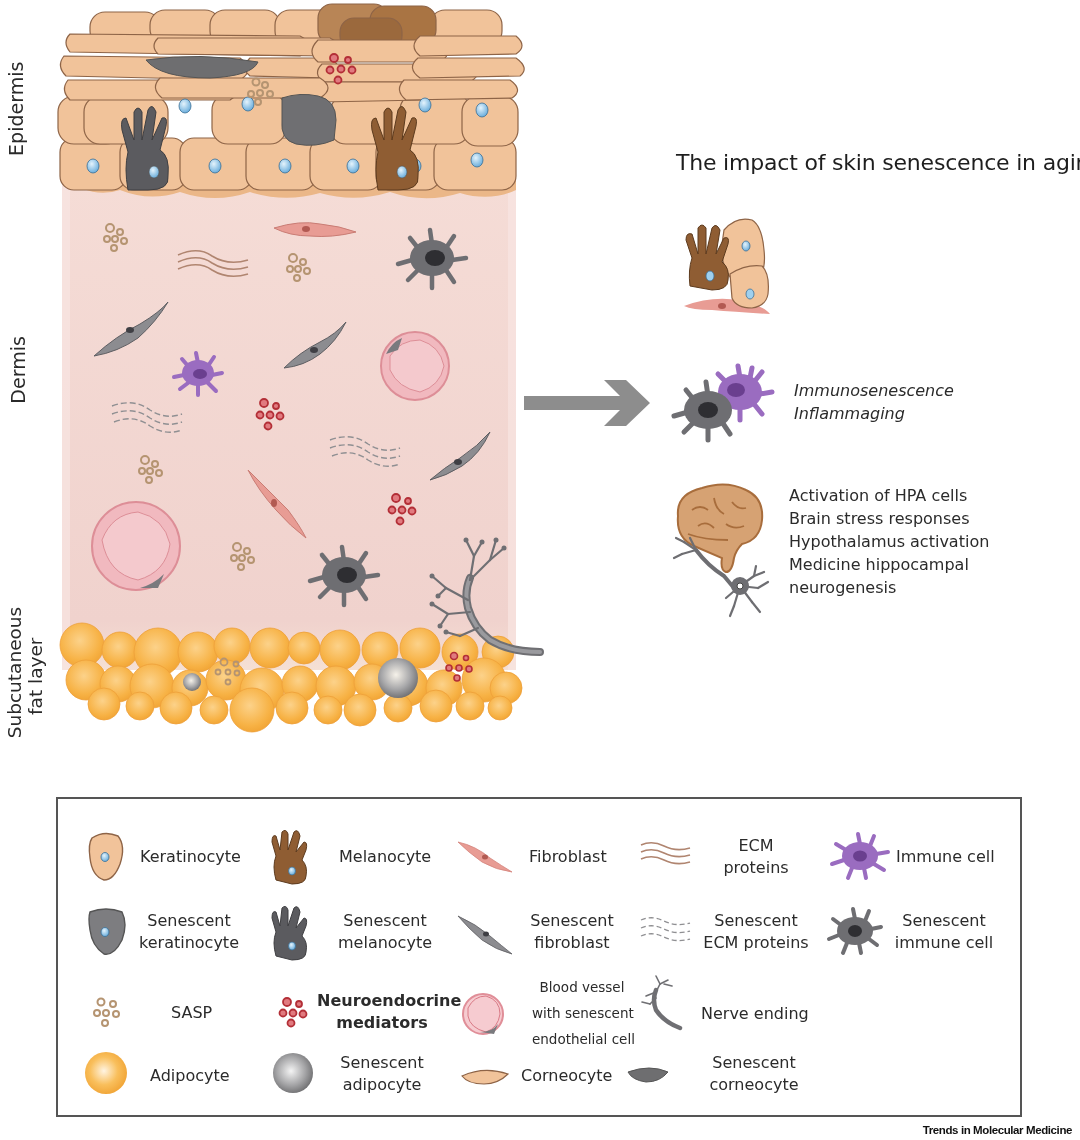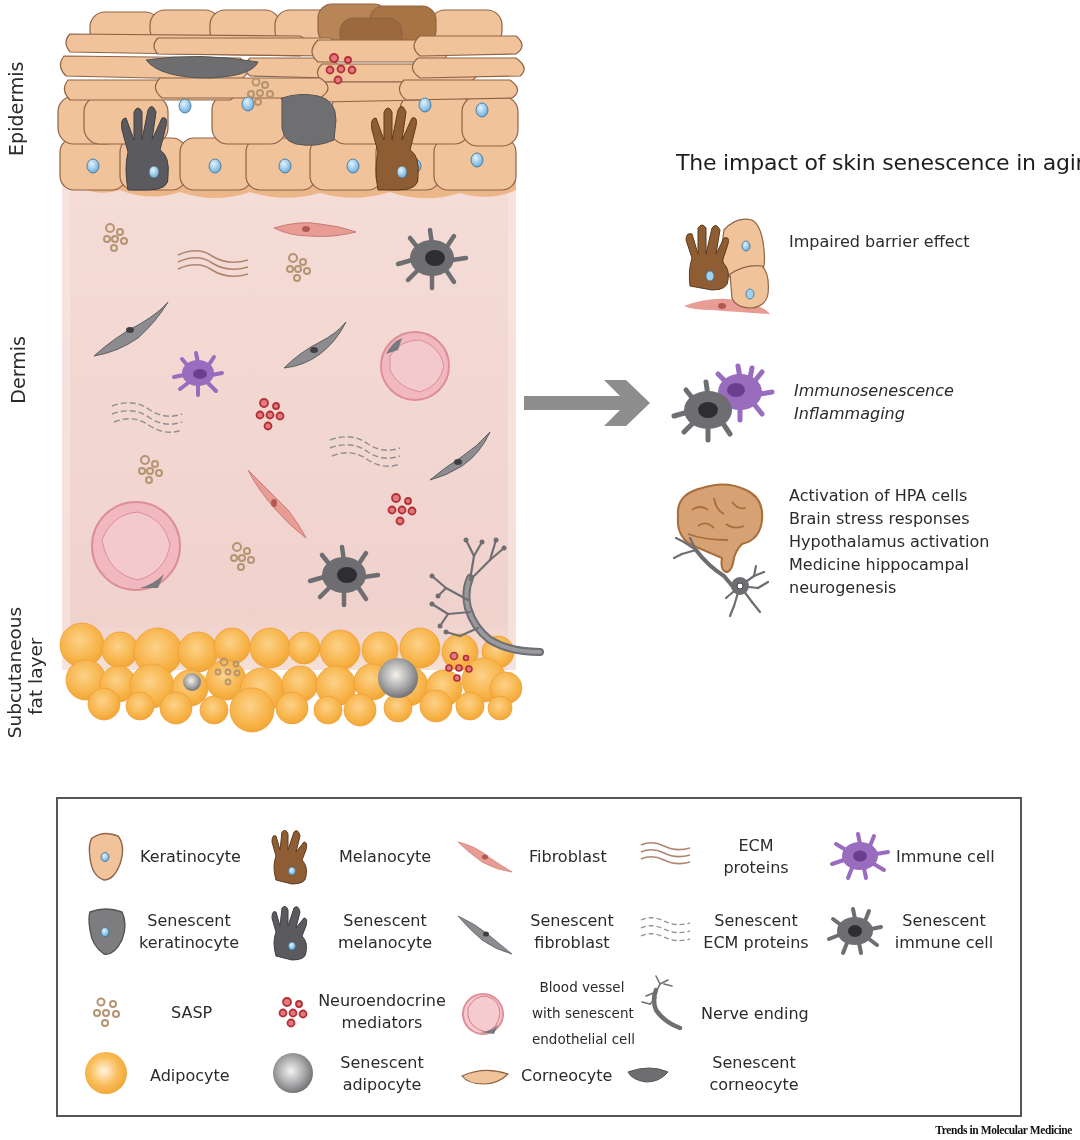--- a/index.html
+++ b/index.html
@@ -4,21 +4,21 @@
 <style>
   * { box-sizing: border-box; margin: 0; padding: 0; }
   html, body { width: 1080px; height: 1140px; background: #ffffff; overflow: hidden; }
   body { position: relative; font-family: "DejaVu Sans", "Liberation Sans", sans-serif; color: #222; }
   .side-label { position: absolute; font-size: 19px; color: #2a2a2a; transform: rotate(-90deg); transform-origin: center center; white-space: nowrap; text-align: center; line-height: 1.15; }
   .title { position: absolute; left: 676px; top: 150px; font-size: 22px; color: #1e1e1e; white-space: nowrap; letter-spacing: -0.2px; }
   .impact-text { position: absolute; font-size: 16px; line-height: 23px; color: #2b2b2b; white-space: nowrap; }
   .legend-box { position: absolute; left: 56px; top: 797px; width: 966px; height: 320px; border: 2px solid #555; background: #fff; }
   .legend-item-label { position: absolute; font-size: 16px; line-height: 22px; color: #2b2b2b; text-align: center; white-space: nowrap; }
   .legend-item-label.small { font-size: 13.5px; line-height: 26px; }
-  .credit { position: absolute; right: 8px; top: 1124px; font-family: Liberation Serif, serif; font-weight: bold; font-size: 11.5px; color: #111; letter-spacing: -0.4px; }
+  .credit { position: absolute; right: 8px; top: 1124px; font-family: Liberation Sans, sans-serif; font-weight: bold; font-size: 11.5px; color: #111; letter-spacing: -0.4px; }
   svg { position: absolute; overflow: visible; }
 </style>
 </head>
 <body>
 
 <div>
 
   <div class="side-label" style="left:-28px; top:100px; width:90px;">Epidermis</div>
   <div class="side-label" style="left:-16px; top:359px; width:70px;">Dermis</div>
   <div class="side-label" style="left:-37px; top:655px; width:124px; font-size:18.5px;">
@@ -391,21 +391,20 @@
     <path d="M8 92 Q40 80 72 88 Q90 94 94 100 Q60 98 36 96 Q16 96 8 92 Z" fill="#e89c94"></path>
     <ellipse cx="46" cy="92" rx="4" ry="3" fill="#b25a52"></ellipse>
     <path d="M48 16 Q60 2 76 6 Q86 12 88 36 Q90 54 84 62 L56 66 Q44 50 46 30 Z" fill="#f1c39a" stroke="#8e6447" stroke-width="1.2"></path>
     <path d="M54 60 Q70 50 86 52 Q94 60 92 80 Q90 92 76 94 Q60 94 56 84 Z" fill="#f1c39a" stroke="#8e6447" stroke-width="1.2"></path>
     <ellipse cx="70" cy="32" rx="4" ry="5" fill="url(#nucGrad2)" stroke="#3a6f95" stroke-width="0.8"></ellipse>
     <ellipse cx="74" cy="80" rx="4" ry="5" fill="#9fd0ee" stroke="#3a6f95" stroke-width="0.8"></ellipse>
     <path d="M14 72 Q12 56 16 44 L10 26 Q10 18 16 20 L22 40 L22 14 Q26 8 30 14 L30 40 L36 14 Q40 8 44 16 L40 40 L48 24 Q54 22 52 30 L46 48 Q54 54 52 66 Q52 76 36 76 Z" fill="#8f5d33" stroke="#5d3b1e" stroke-width="1"></path>
     <ellipse cx="34" cy="62" rx="4" ry="5" fill="#9fd0ee" stroke="#3a6f95" stroke-width="0.8"></ellipse>
   </svg>
   <div class="impact-text" style="left:789px; top:230px;">
-    <div>Impaired barrier effect</div>
   </div>
 
   <svg width="110" height="80" style="left:668px; top:362px;" viewBox="0 0 110 80">
     <g transform="translate(72,30)">
       <g stroke="#9a6cc0" stroke-width="5" stroke-linecap="round" fill="none">
         <path d="M0 -14 L-2 -26"></path>
           <path d="M14 -10 L22 -20"></path>
           <path d="M20 2 L32 0"></path>
           <path d="M14 12 L22 22"></path>
           <path d="M0 16 L0 28"></path>
@@ -633,21 +632,21 @@
   <div class="legend-item-label" style="left:700px; top:910px; width:112px;">
     <div>Senescent</div>
     <div>ECM proteins</div>
   </div>
   <div class="legend-item-label" style="left:894px; top:910px; width:100px;">
     <div>Senescent</div>
     <div>immune cell</div>
   </div>
 
   <div class="legend-item-label" style="left:171px; top:1002px;">SASP</div>
-  <div class="legend-item-label" style="left:317px; top:990px; width:130px;">
+  <div class="legend-item-label" style="left:317px; top:990px; width:130px;font-weight:bold;">
     <div>Neuroendocrine</div>
     <div>mediators</div>
   </div>
   <div class="legend-item-label small" style="left:510px; top:974px; width:100px;margin-left:22px;">
     <div>Blood vessel</div>
     <div>with senescent</div>
     <div>endothelial cell</div>
   </div>
   <div class="legend-item-label" style="left:701px; top:1003px;">Nerve ending</div>
 

